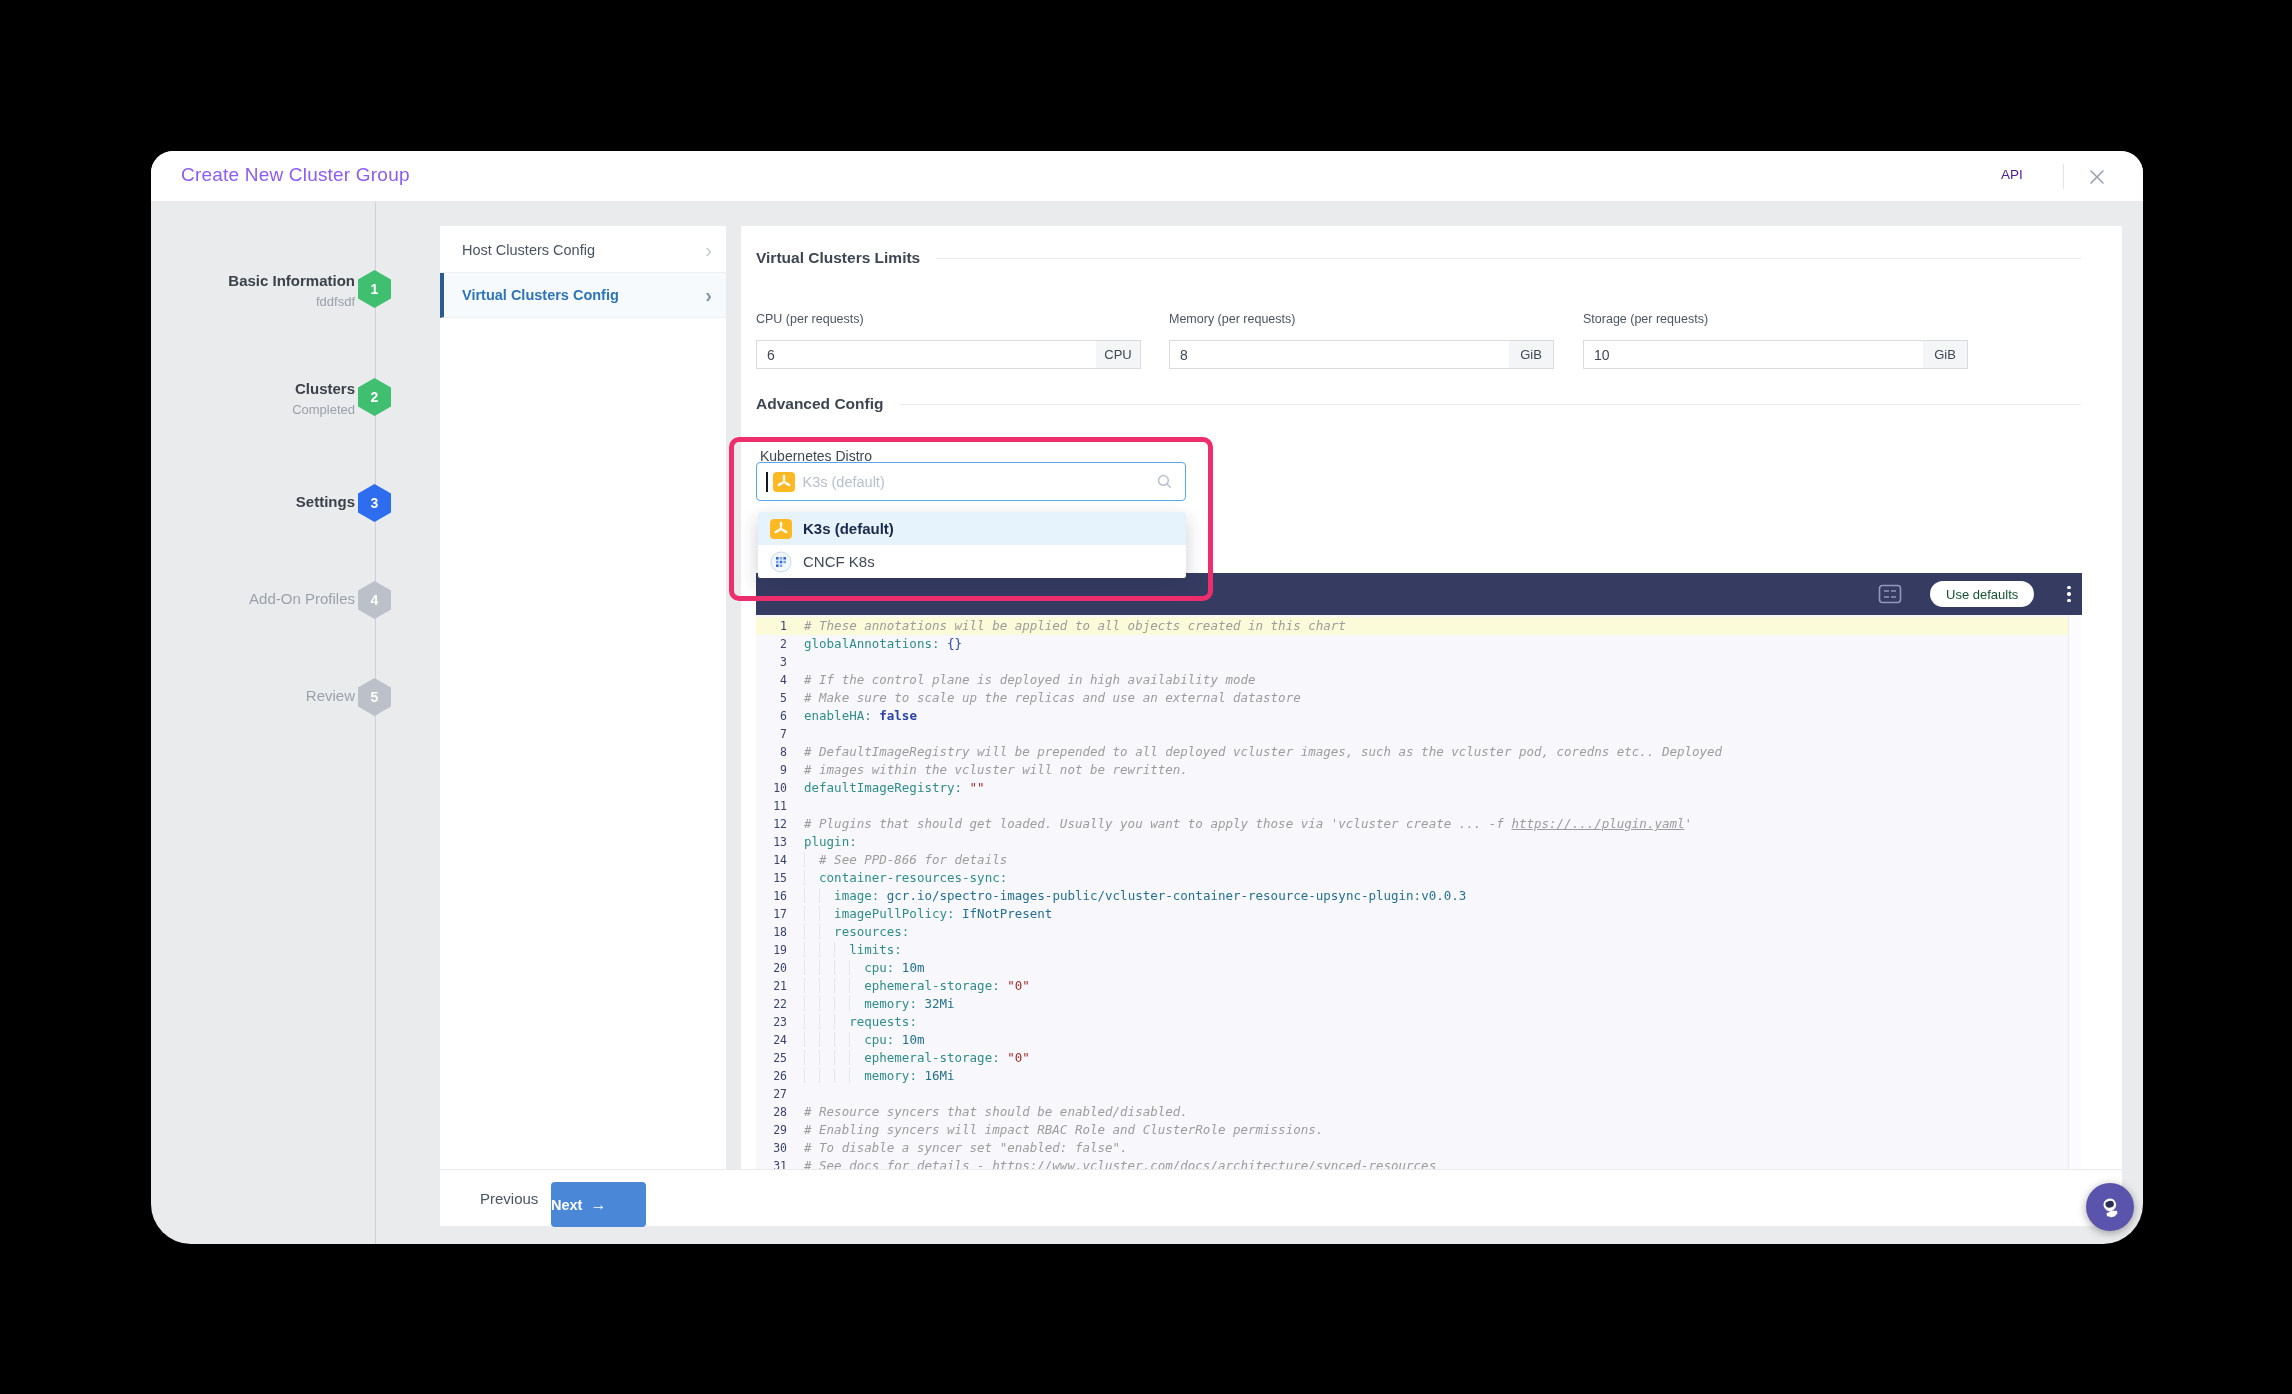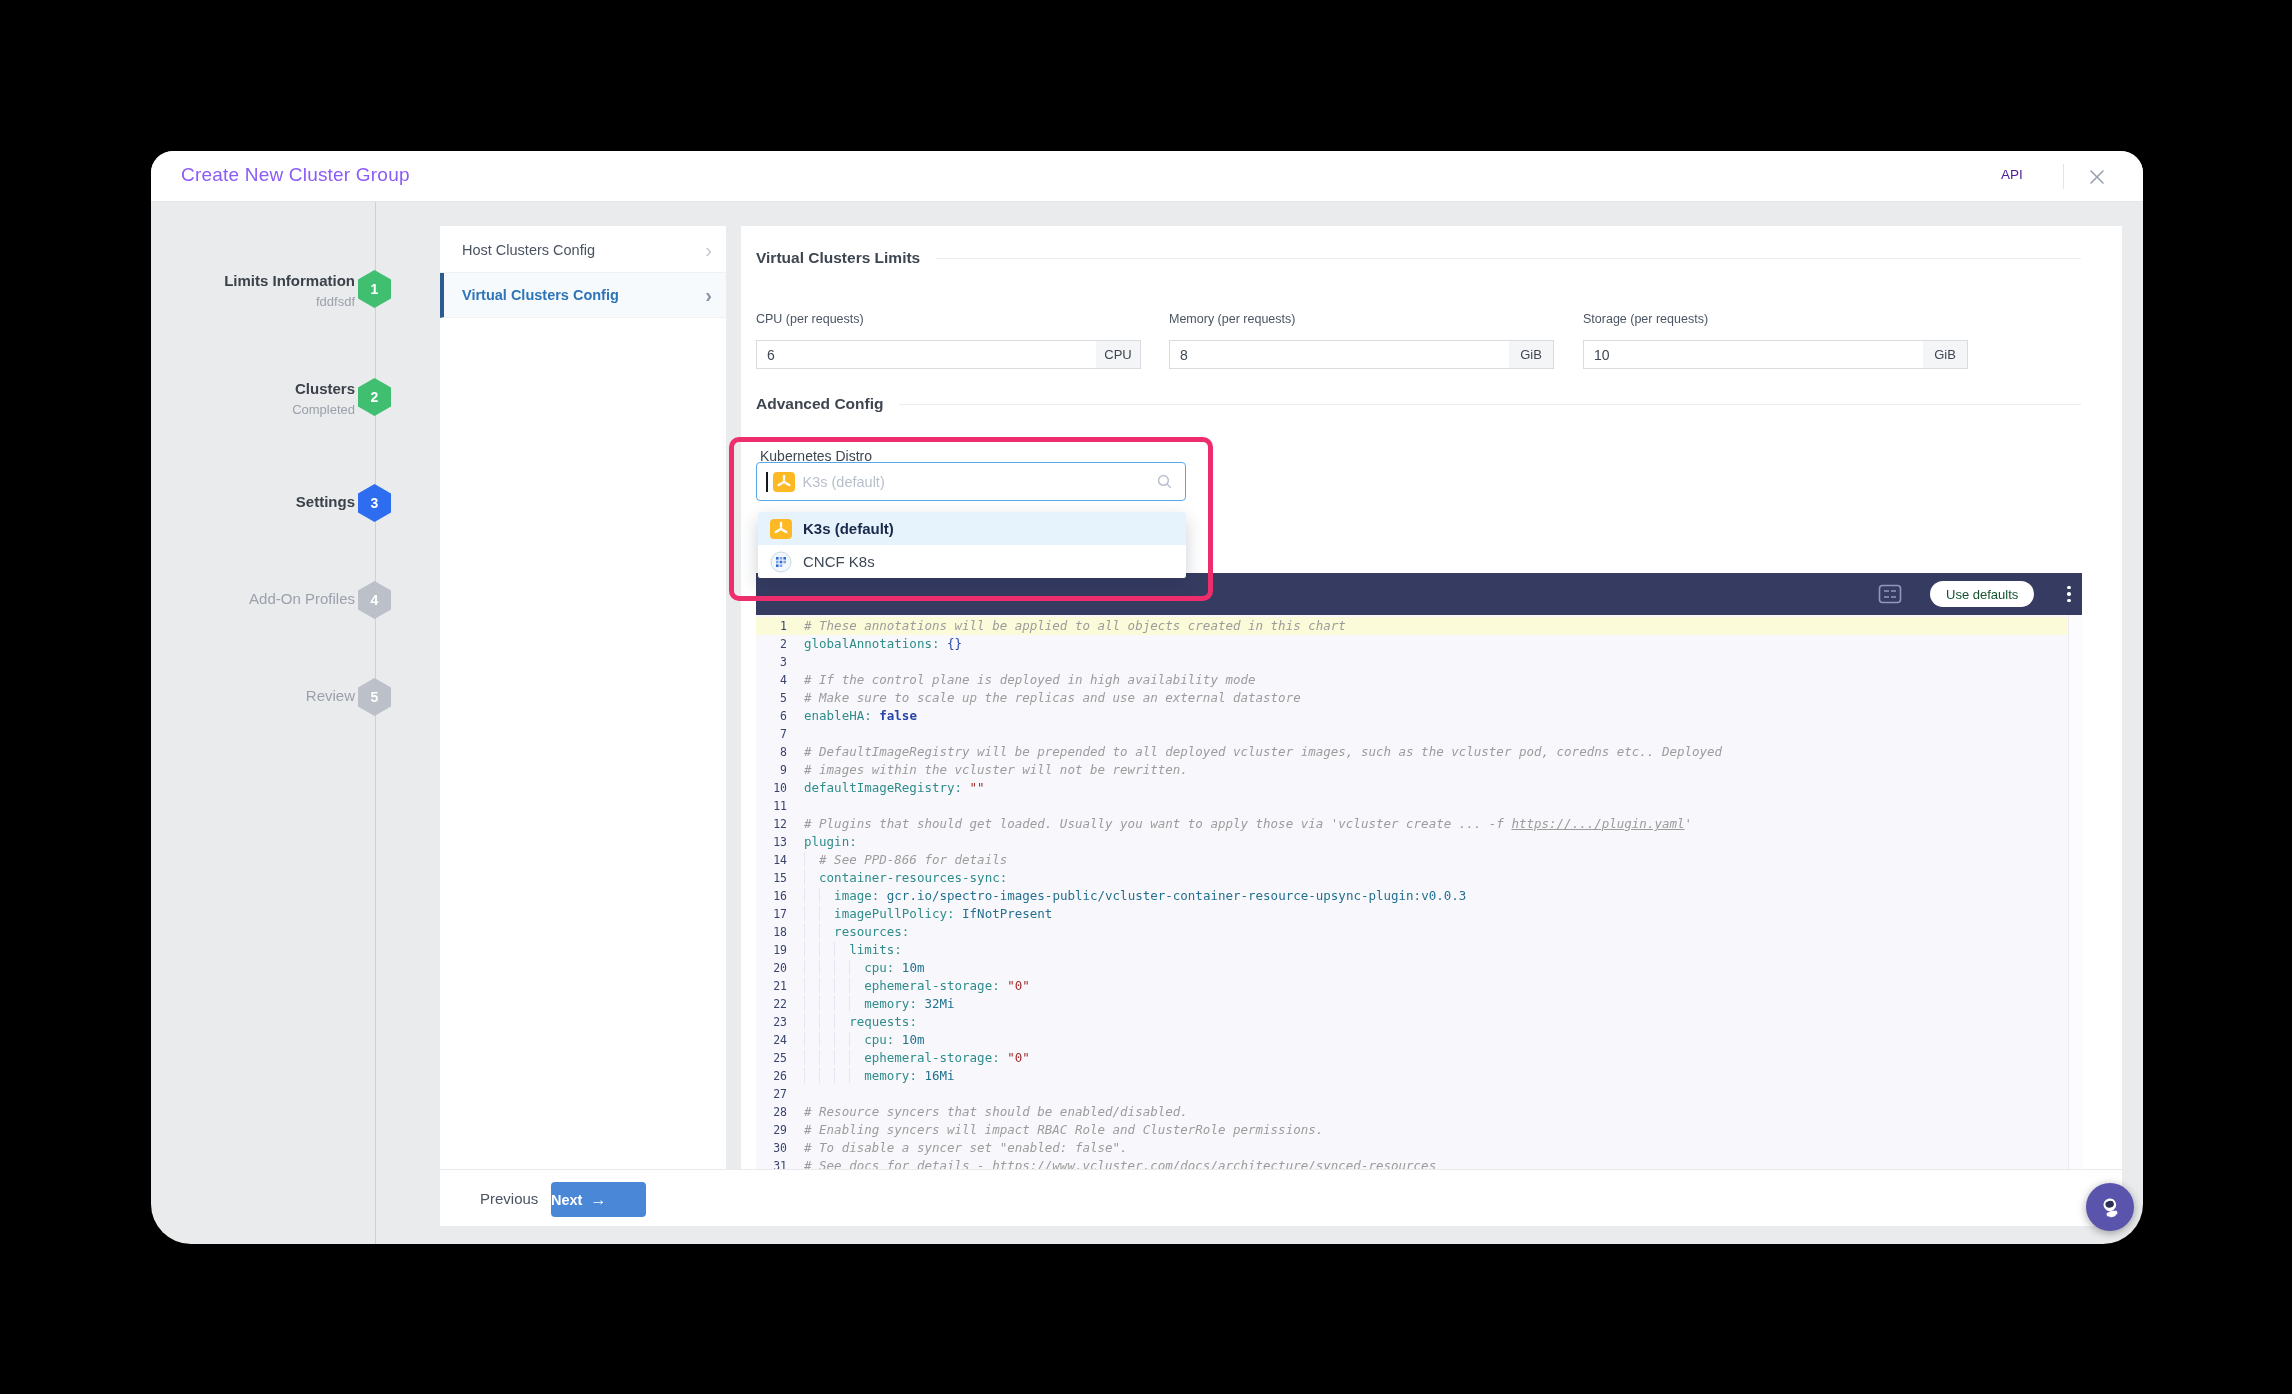--- a/index.html
+++ b/index.html
@@ -103,21 +103,21 @@
   .lc .ind { background:repeating-linear-gradient(to right,#e4e6f1 0 1px,transparent 1px 2ch); }
   .ed-scroll { position:absolute; left:1312px; top:42px; width:14px; height:557px; background:#fcfcfe;
                border-left:1px solid #ebebf2; cursor:pointer; }
 
   
   .footerbar { position:absolute; left:289px; top:1018px; width:1682px; height:57px; background:#fff;
                border-top:1px solid #e9e9eb; z-index:10; }
   .prev-btn { position:absolute; left:40px; top:0; height:57px; display:flex; align-items:center;
               font-size:15px; color:#4a5361; cursor:pointer; background:none; border:none;
               font-family:"Liberation Sans",sans-serif; }
-  .next-btn { position:absolute; left:111px; top:12px; width:95px; height:35px; background:var(--nextblue);
+  .next-btn { position:absolute; left:111px; top:12px; width:95px; height:45px; background:var(--nextblue);
               border:none; border-radius:4px; color:#fff; font-size:14.5px; font-weight:600;
               font-family:"Liberation Sans",sans-serif; cursor:pointer; display:flex; align-items:center;
               justify-content:flex-start; gap:8px; }
   .next-btn .arr { font-size:16px; font-weight:400; }
 
   
   .float-btn { position:absolute; left:2086px; top:1183px; width:48px; height:48px; border-radius:50%;
                background:var(--purple); display:flex; align-items:center; justify-content:center;
                cursor:pointer; z-index:40; box-shadow:0 2px 8px rgba(0,0,0,.35); }
 
@@ -126,21 +126,21 @@
 </head>
 <body>
 
 <div class="stage">
   <div class="modal">
 
     <div class="step-line"></div>
     <div id="steps">
         <div class="step done" style="top: 119px;">
           <div class="step-labels" style="top: 1px;">
-            <div class="step-label">Limits Information</div>
+            <div class="step-label">Basic Information</div>
             <div class="step-sub">fddfsdf</div>
           </div>
           <div class="hex done">1</div>
         </div>
         <div class="step done" style="top: 227px;">
           <div class="step-labels" style="top: 1px;">
             <div class="step-label">Clusters</div>
             <div class="step-sub">Completed</div>
           </div>
           <div class="hex done">2</div>

